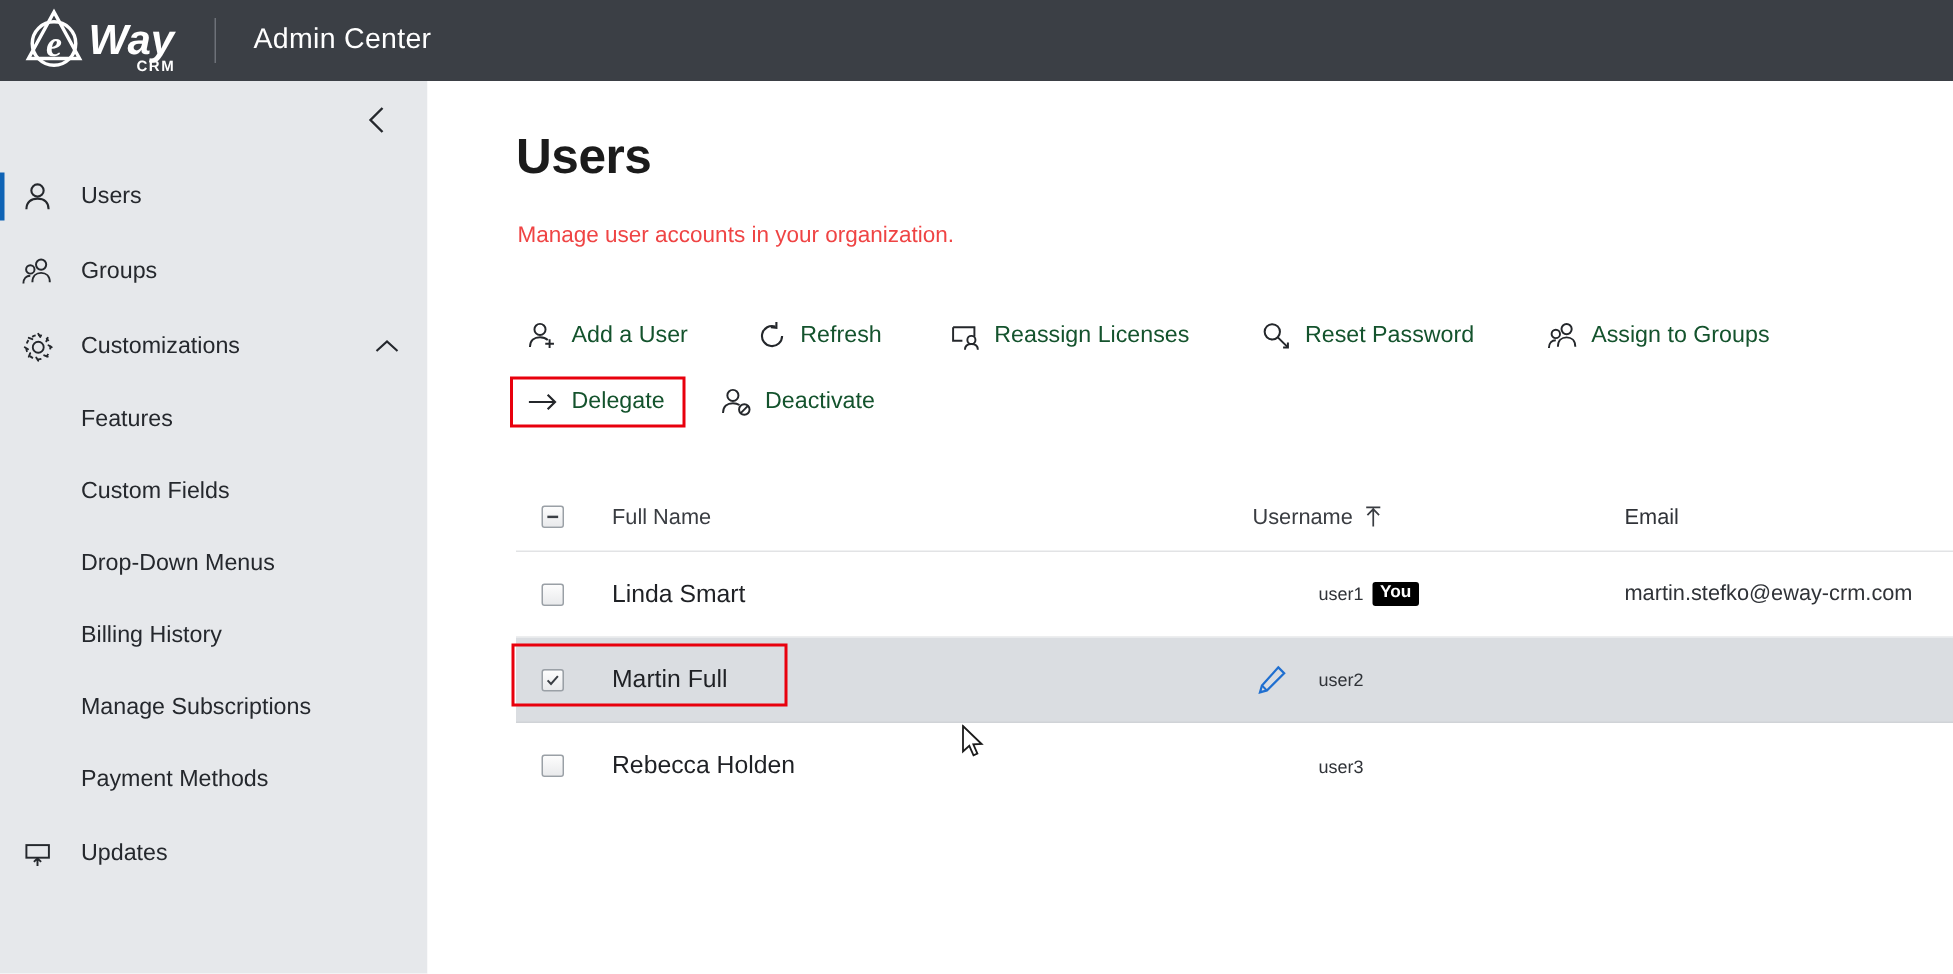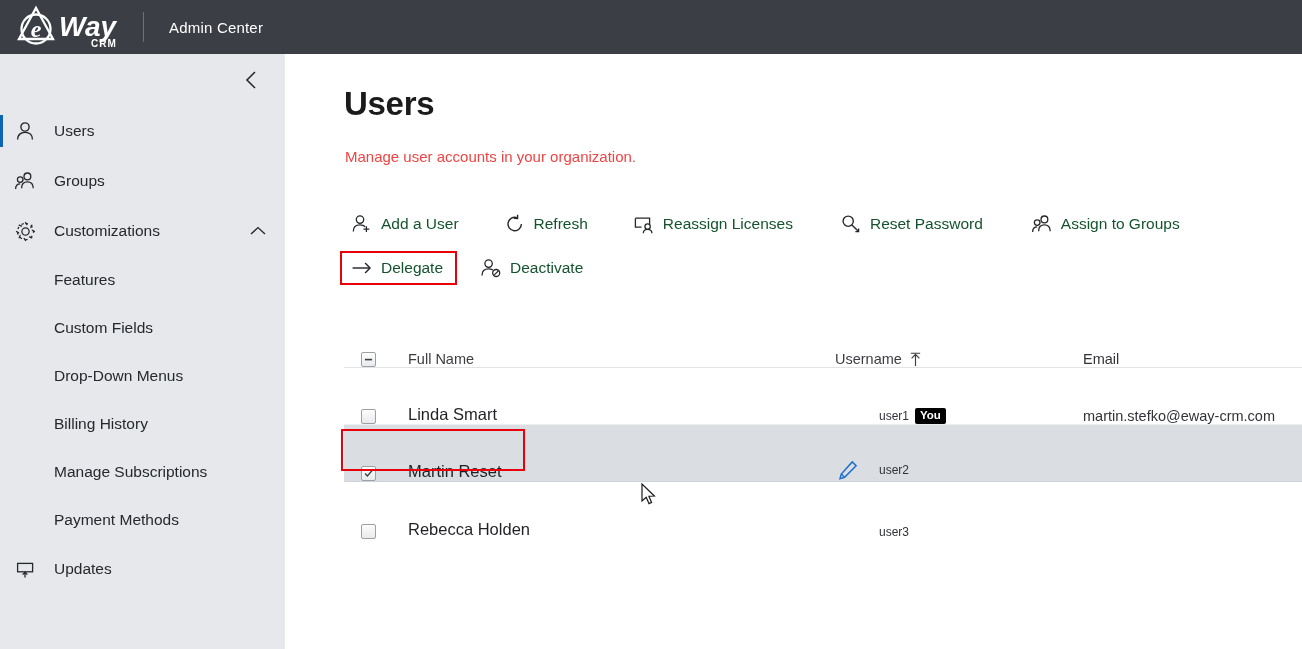--- a/index.html
+++ b/index.html
@@ -24,21 +24,21 @@
     display: flex; align-items: center; justify-content: center;
     position: relative;
   }
   #logo-svg { display:block; }
   #topbar-divider {
     width: 1px; height: 30px; background: #6d7178;
     margin-right: 25px;
   }
   #app-title {
     color: #ffffff;
-    font-size: 15px;
+    font-size: 19px;
     letter-spacing: .2px;
   }
 
   
   #sidebar {
     position: absolute; left: 0; top: 54px;
     width: 285px; height: 595px;
     background: #e6e8eb;
   }
   #collapse-btn {
@@ -130,21 +130,21 @@
     border: 2px solid #e8000d;
   }
 
   
   #table {
     position: absolute; left: 59px; top: 268px;
     width: 958px;
   }
   .trow {
     position: relative;
-    display: flex; align-items: flex-end;
+    display: flex; align-items: center;
     height: 57px;
     border-bottom: 1px solid #edeeef;
   }
   .trow.header {
     height: 46px;
     border-bottom: 1px solid #e2e3e5;
     color: #3a3d42;
     font-size: 14.5px;
   }
   .trow.selected {
@@ -450,21 +450,21 @@
     </div>
 
     <div class="trow selected">
       <div class="cb-cell">
         <div class="cb">
           <svg class="tick" viewBox="0 0 10 10">
             <path d="M1.2 5.1 L3.7 7.7 L8.8 1.9" fill="none" stroke="#3b3f45" stroke-width="1.5"></path>
           </svg>
         </div>
       </div>
-      <div class="c-name">Martin Reset</div>
+      <div class="c-name">Martin Full</div>
       <div class="c-user">
         <div class="pencil-slot">
           <svg width="22" height="22" viewBox="0 0 22 22">
             <path d="M15.2 2.9 L19.1 6.8 L7.6 18.3 L3 19.6 L4.3 15 Z" fill="none" stroke="#1f6fd0" stroke-width="1.5"></path>
             <path d="M4.3 15 L7.6 18.3" fill="none" stroke="#1f6fd0" stroke-width="1.3"></path>
           </svg>
         </div>
         <span class="uname">user2</span>
       </div>
       <div class="c-email"></div>

